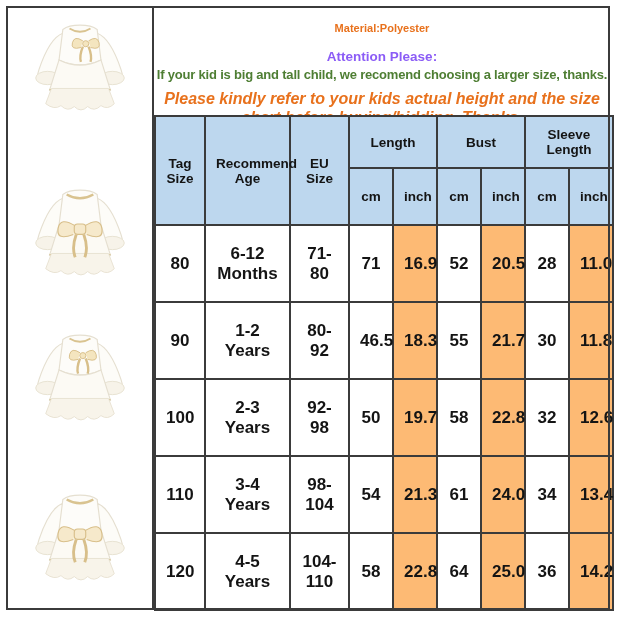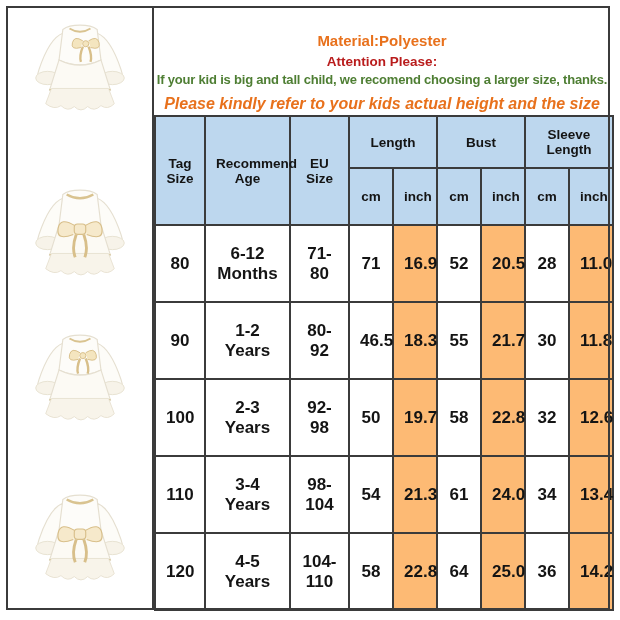--- a/index.html
+++ b/index.html
@@ -9,22 +9,22 @@
          border:2px solid #3b3b3b;box-sizing:border-box;pointer-events:none;}
   .divider-v{position:absolute;left:152px;top:6px;width:2px;height:604px;background:#3b3b3b;}
 
   
   .photos{position:absolute;left:8px;top:8px;width:144px;height:600px;}
   .photo{position:absolute;left:50%;transform:translateX(-50%);margin:0;width:134px;height:100px;}
   .photo.p1{top:10px;}  .photo.p2{top:175px;}  .photo.p3{top:320px;}  .photo.p4{top:480px;}
 
   
   .notice{position:absolute;left:154px;top:8px;width:456px;text-align:center;font-weight:bold;}
-  .material{margin-top:24px;font-size:15px;color:#e8711c;}
-  .attn-title{margin-top:5px;font-size:13.5px;color:#b91c1c;}
+  .material{margin-top:14px;font-size:11px;color:#e8711c;}
+  .attn-title{margin-top:15px;font-size:13.5px;color:#8b5cf6;}
   .attn-body{margin-top:3px;font-size:13px;letter-spacing:-0.2px;white-space:nowrap;color:#4e7e33;}
   .note{margin:7px auto 0;font-size:16px;font-style:italic;line-height:1.2;
         max-width:436px;color:#e8711c;}
 
   
   table.size-chart{position:absolute;left:154px;top:115px;width:458px;height:496px;
         border-collapse:collapse;table-layout:fixed;text-align:center;font-weight:bold;}
   .size-chart th,.size-chart td{border:2px solid #3b3b3b;padding:10px;vertical-align:middle;}
   .size-chart th{background:#bdd7ee;font-size:13.5px;}
   .size-chart thead tr.group-row{height:50px;}

